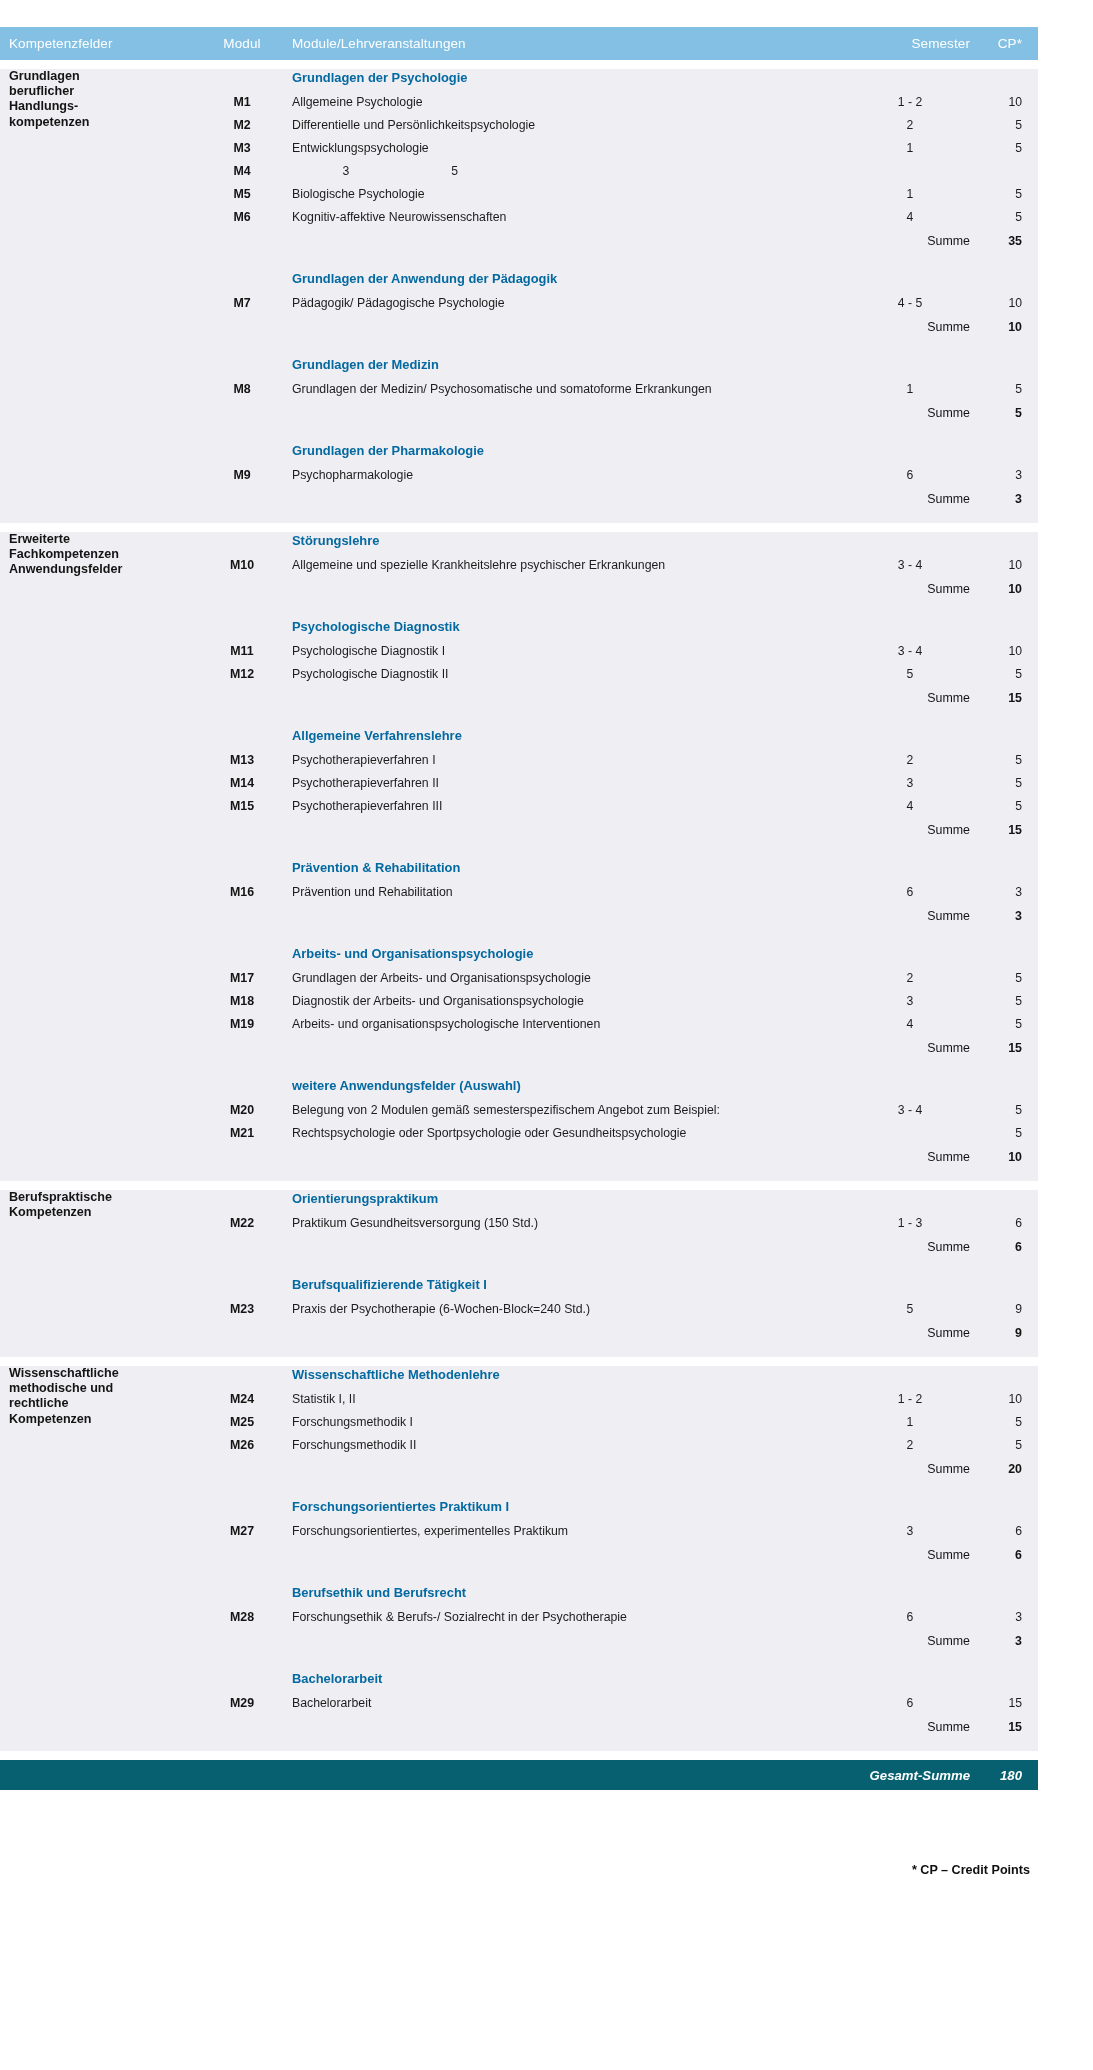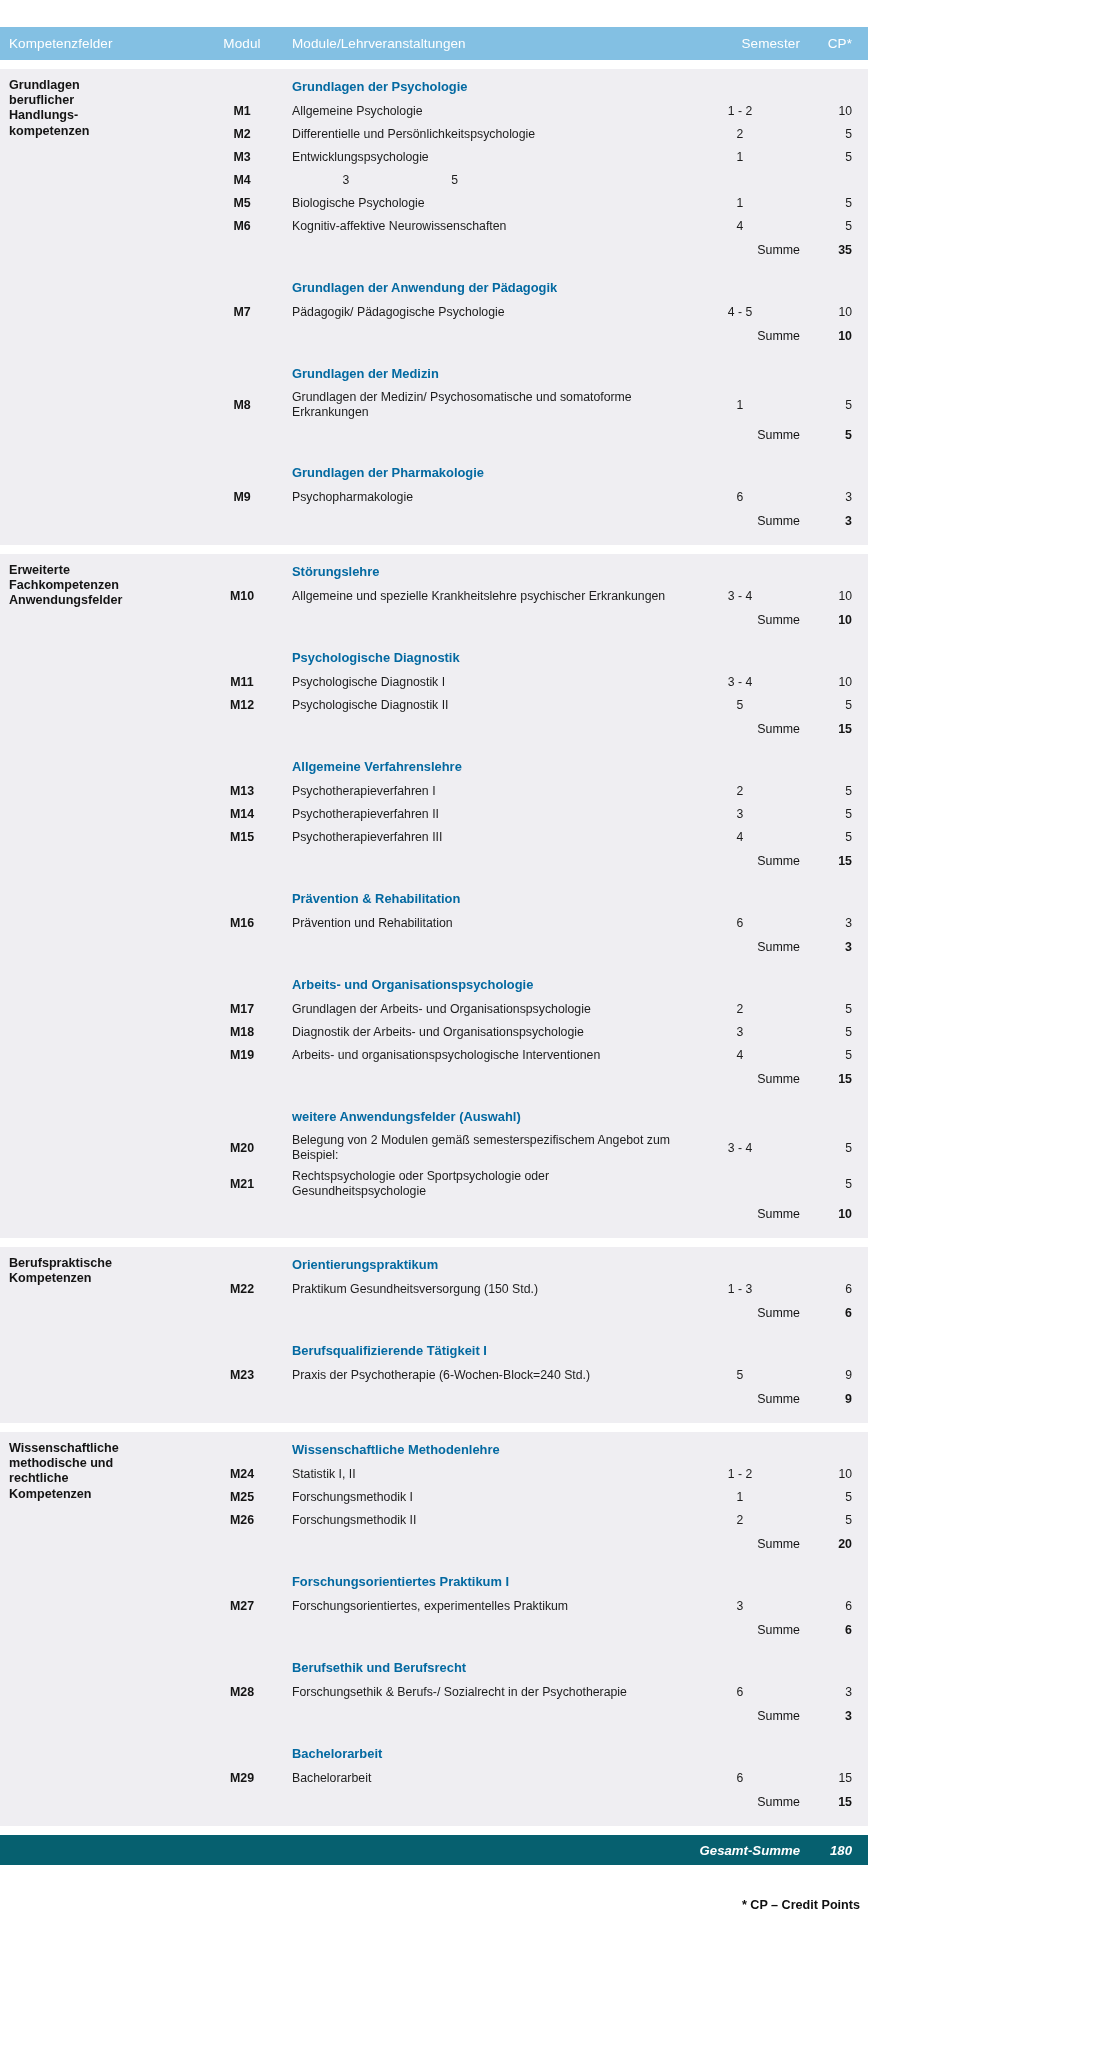--- a/index.html
+++ b/index.html
@@ -9,21 +9,21 @@
   }
   body {
     width: 1093px;
     height: 2070px;
     font-family: "Liberation Sans", sans-serif;
     color: #1a1a1a;
     -webkit-font-smoothing: antialiased;
   }
 
   .curriculum-table {
-    width: 868px;
+    width: 1038px;
     position: relative;
     padding-top: 27px;
     box-sizing: border-box;
   }
 
   
   .row {
     display: flex;
     align-items: flex-start;
     width: 100%;
@@ -48,21 +48,21 @@
   .table-header .c-field   { text-align: left; padding-left: 9px; }
   .table-header .c-modul   { }
   .table-header .c-module  { text-align: left; }
   .table-header .c-sem     { text-align: right; padding-right: 0; }
   .table-header .c-cp      { text-align: right; padding-right: 16px; }
 
   
   .section {
     background: #efeef2;
     margin-top: 9px;
-    padding-top: 9px;
+    padding-top: 0;
     padding-bottom: 14px;
     position: relative;
   }
   .section:first-of-type { margin-top: 9px; }
 
   .section-body { position: relative; }
 
   .field-label {
     position: absolute;
     left: 9px;
@@ -141,20 +141,21 @@
   .total-bar .c-cp { font-weight: bold; }
 
   
   .footnote {
     text-align: right;
     padding-right: 8px;
     padding-top: 33px;
     font-size: 12.6px;
     font-weight: bold;
     color: #0f0f0f;
+    margin-top: 40px;
   }
 </style>
 </head>
 <body>
 
 <div class="curriculum-table">
 
   <div class="row table-header">
     <div class="c-field">Kompetenzfelder</div>
     <div class="c-modul">Modul</div>

